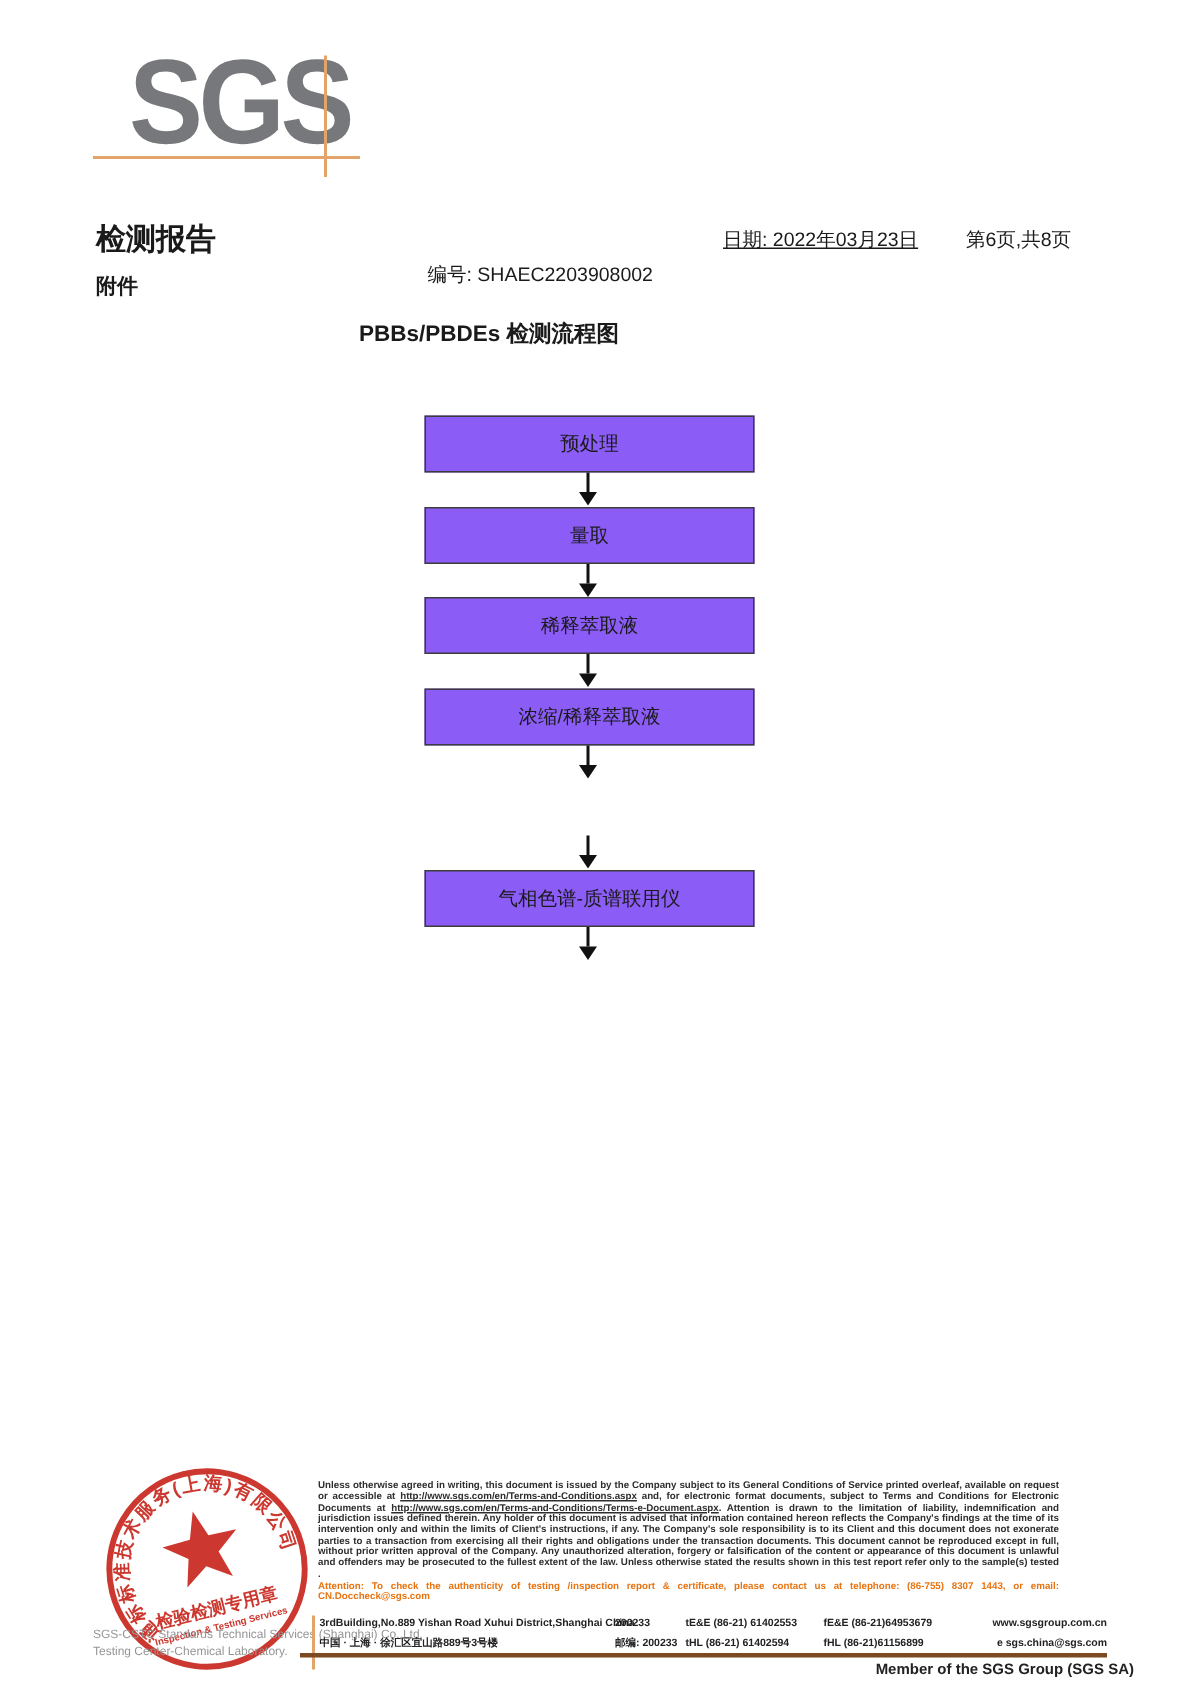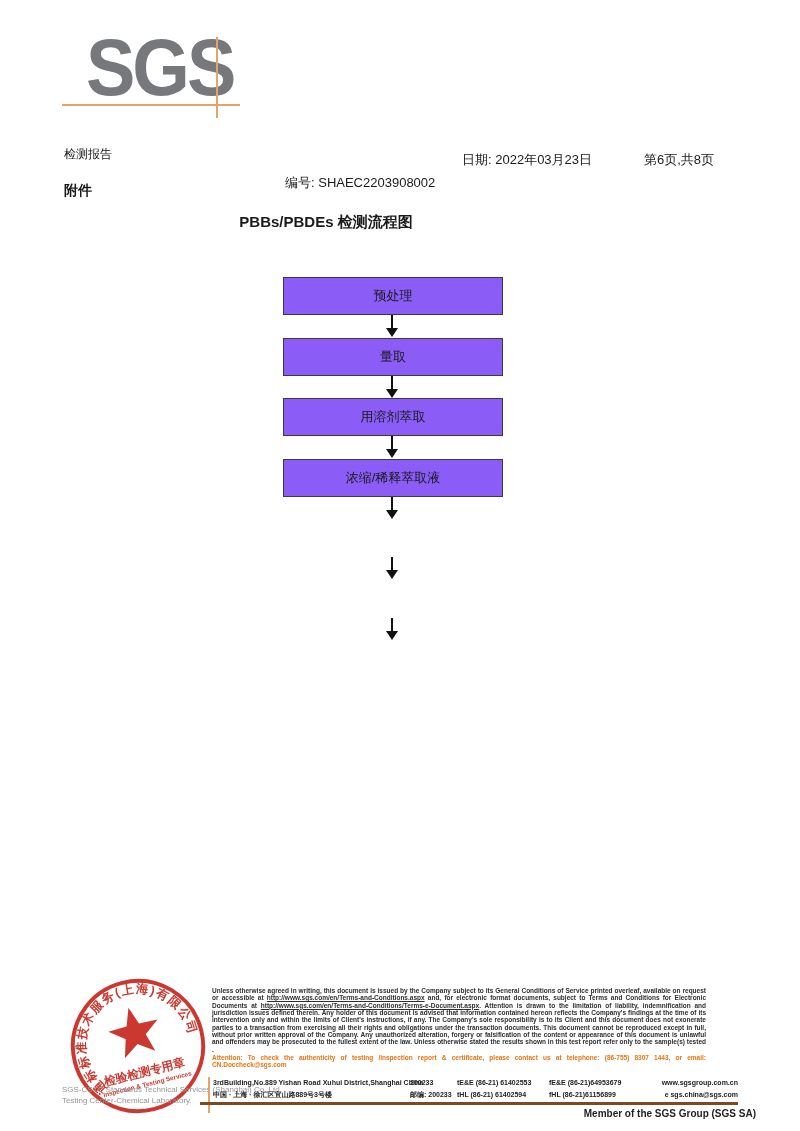--- a/index.html
+++ b/index.html
@@ -7,24 +7,24 @@
         font-family:"Liberation Sans",sans-serif;color:#1a1a1a;}
 
   
   .logo-text{position:absolute;left:86px;top:22px;font-size:74px;font-weight:bold;
              color:#77787b;letter-spacing:-3px;transform:scaleY(1.08);transform-origin:top left;
              font-family:"Liberation Sans",sans-serif;}
   .logo-hline{position:absolute;left:62px;top:104px;width:178px;height:2px;background:#e2a468;}
   .logo-vline{position:absolute;left:216px;top:37px;width:2px;height:81px;background:#e2a468;}
 
   
-  .report-title{position:absolute;left:64px;top:146px;font-size:12px;font-weight:normal;}
+  .report-title{position:absolute;left:64px;top:146px;font-size:20px;font-weight:bold;}
   .hdr{position:absolute;top:151px;font-size:13px;white-space:nowrap;}
   .hdr-no{left:285px;margin-top:23px;}
-  .hdr-date{left:462px;}
+  .hdr-date{left:482px;text-decoration:underline;}
   .hdr-page{left:644px;}
   .attachment{position:absolute;left:64px;top:182px;font-size:14px;font-weight:bold;}
 
   
   .flow-title{position:absolute;left:0;top:213px;width:652px;text-align:center;
               font-size:15px;font-weight:bold;}
   .flow-box{position:absolute;left:283px;width:218px;height:36px;border:1px solid #3c3c3c;
             display:flex;align-items:center;justify-content:center;font-size:13px;background:#8b5cf6;}
   .fb0{top:277px}.fb1{top:338px}.fb2{top:398px}.fb3{top:459px}.fb4{top:519px}.fb5{top:580px}.fb6{top:640px}
   .flow-arrow{position:absolute;left:386px;width:12px;}
@@ -80,34 +80,35 @@
   <div class="flow-box fb0">预处理</div>
   <div class="flow-arrow fa0">
       <div class="stem"></div>
       <div class="head"></div>
     </div>
   <div class="flow-box fb1">量取</div>
   <div class="flow-arrow fa1">
       <div class="stem"></div>
       <div class="head"></div>
     </div>
-  <div class="flow-box fb2">用溶剂萃取</div>
+  <div class="flow-box fb2">稀释萃取液</div>
   <div class="flow-arrow fa2">
       <div class="stem"></div>
       <div class="head"></div>
     </div>
   <div class="flow-box fb3">浓缩/稀释萃取液</div>
   <div class="flow-arrow fa3">
       <div class="stem"></div>
       <div class="head"></div>
     </div>
   <div class="flow-arrow fa4">
       <div class="stem"></div>
       <div class="head"></div>
     </div>
+  <div class="flow-box fb5">气相色谱-质谱联用仪</div>
   <div class="flow-arrow fa5">
       <div class="stem"></div>
       <div class="head"></div>
     </div>
 
   <svg class="stamp" viewBox="-75 -75 150 150">
     <defs>
       <path id="ringPath" d="M -40 34 A 53 53 0 1 1 40 34" fill="none"></path>
     </defs>
     <circle cx="0" cy="0" r="66" fill="none" stroke="#c8281e" stroke-width="4"></circle>

